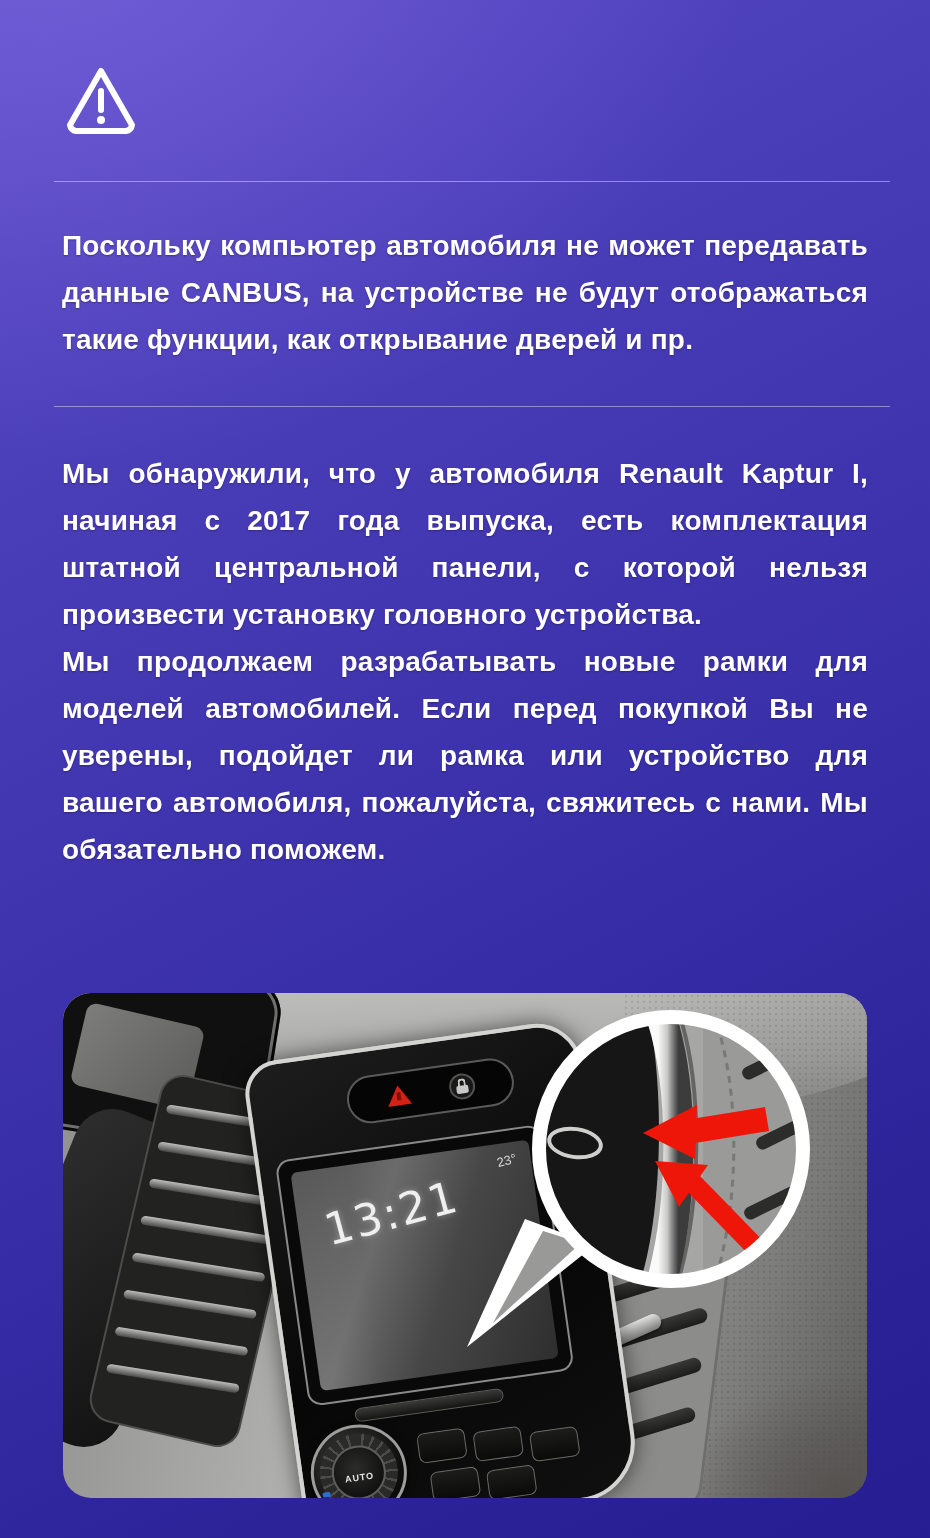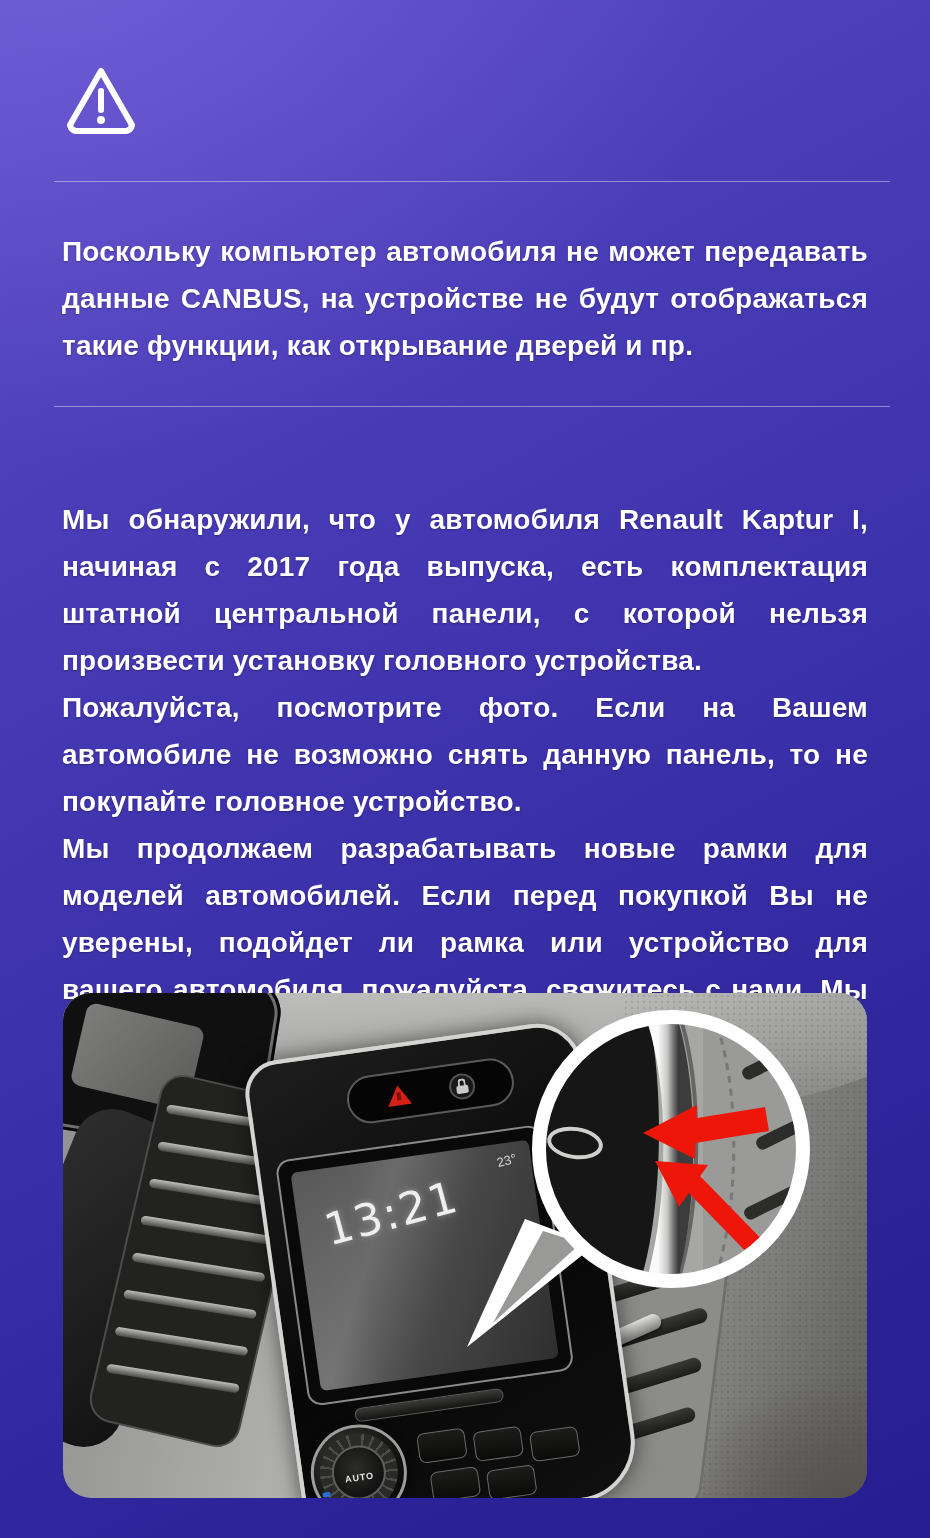--- a/index.html
+++ b/index.html
@@ -23,27 +23,27 @@
   .divider { position:absolute; left:54px; right:40px; height:1px; background:rgba(255,255,255,0.42); }
   .divider.d1 { top:181px; }
   .divider.d2 { top:406px; }
 
   .para {
     position:absolute; left:62px; width:806px;
     font-size:28px; font-weight:700; line-height:47px; letter-spacing:0.2px;
     text-align:justify; text-align-last:left;
     text-shadow:0 1px 2px rgba(0,0,0,0.30);
   }
-  .para-block { position:absolute; left:62px; top:450px; width:806px;margin-top:46px; }
+  .para-block { position:absolute; left:62px; top:450px; width:806px; }
   .para-block p {
     font-size:28px; font-weight:700; line-height:47px; letter-spacing:0.2px;
     text-align:justify; text-align-last:left;
     text-shadow:0 1px 2px rgba(0,0,0,0.30);
   }
-  .p1 { top:228px; }
+  .p1 { top:222px; }
 
   
   .photo {
     position:absolute; left:63px; top:993px; width:804px; height:505px;
     border-radius:28px; overflow:hidden;
     background:linear-gradient(100deg, #8f8f8d 0%, #b3b3b1 38%, #a3a3a1 62%, #7f7f7d 100%);
   }
   .photo * { position:absolute; }
 
   .dash-top { left:-30px; top:-80px; width:900px; height:215px; border-radius:50%;
@@ -133,21 +133,20 @@
 </div>
 
 <div class="divider d1"></div>
 
 <p class="para p1">Поскольку компьютер автомобиля не может передавать данные CANBUS, на устройстве не будут отображаться такие функции, как открывание дверей и пр.</p>
 
 <div class="divider d2"></div>
 
 <div class="para-block">
   <p>Мы обнаружили, что у автомобиля Renault Kaptur I, начиная с 2017 года выпуска, есть комплектация штатной центральной панели, с которой нельзя произвести установку головного устройства.</p>
-  <p>Пожалуйста, посмотрите  фото. Если на Вашем автомобиле не возможно снять данную панель, то не покупайте головное устройство.</p>
   <p>Мы продолжаем разрабатывать новые рамки для моделей автомобилей. Если перед покупкой Вы не уверены, подойдет ли рамка или устройство для вашего автомобиля, пожалуйста, свяжитесь с нами. Мы обязательно поможем.</p>
 </div>
 
 <div class="photo">
   <div class="dash-top"></div>
   <div class="leather"></div>
   <div class="armrest"></div>
 
   <div class="cluster">
     <div class="cluster-screen"></div>

